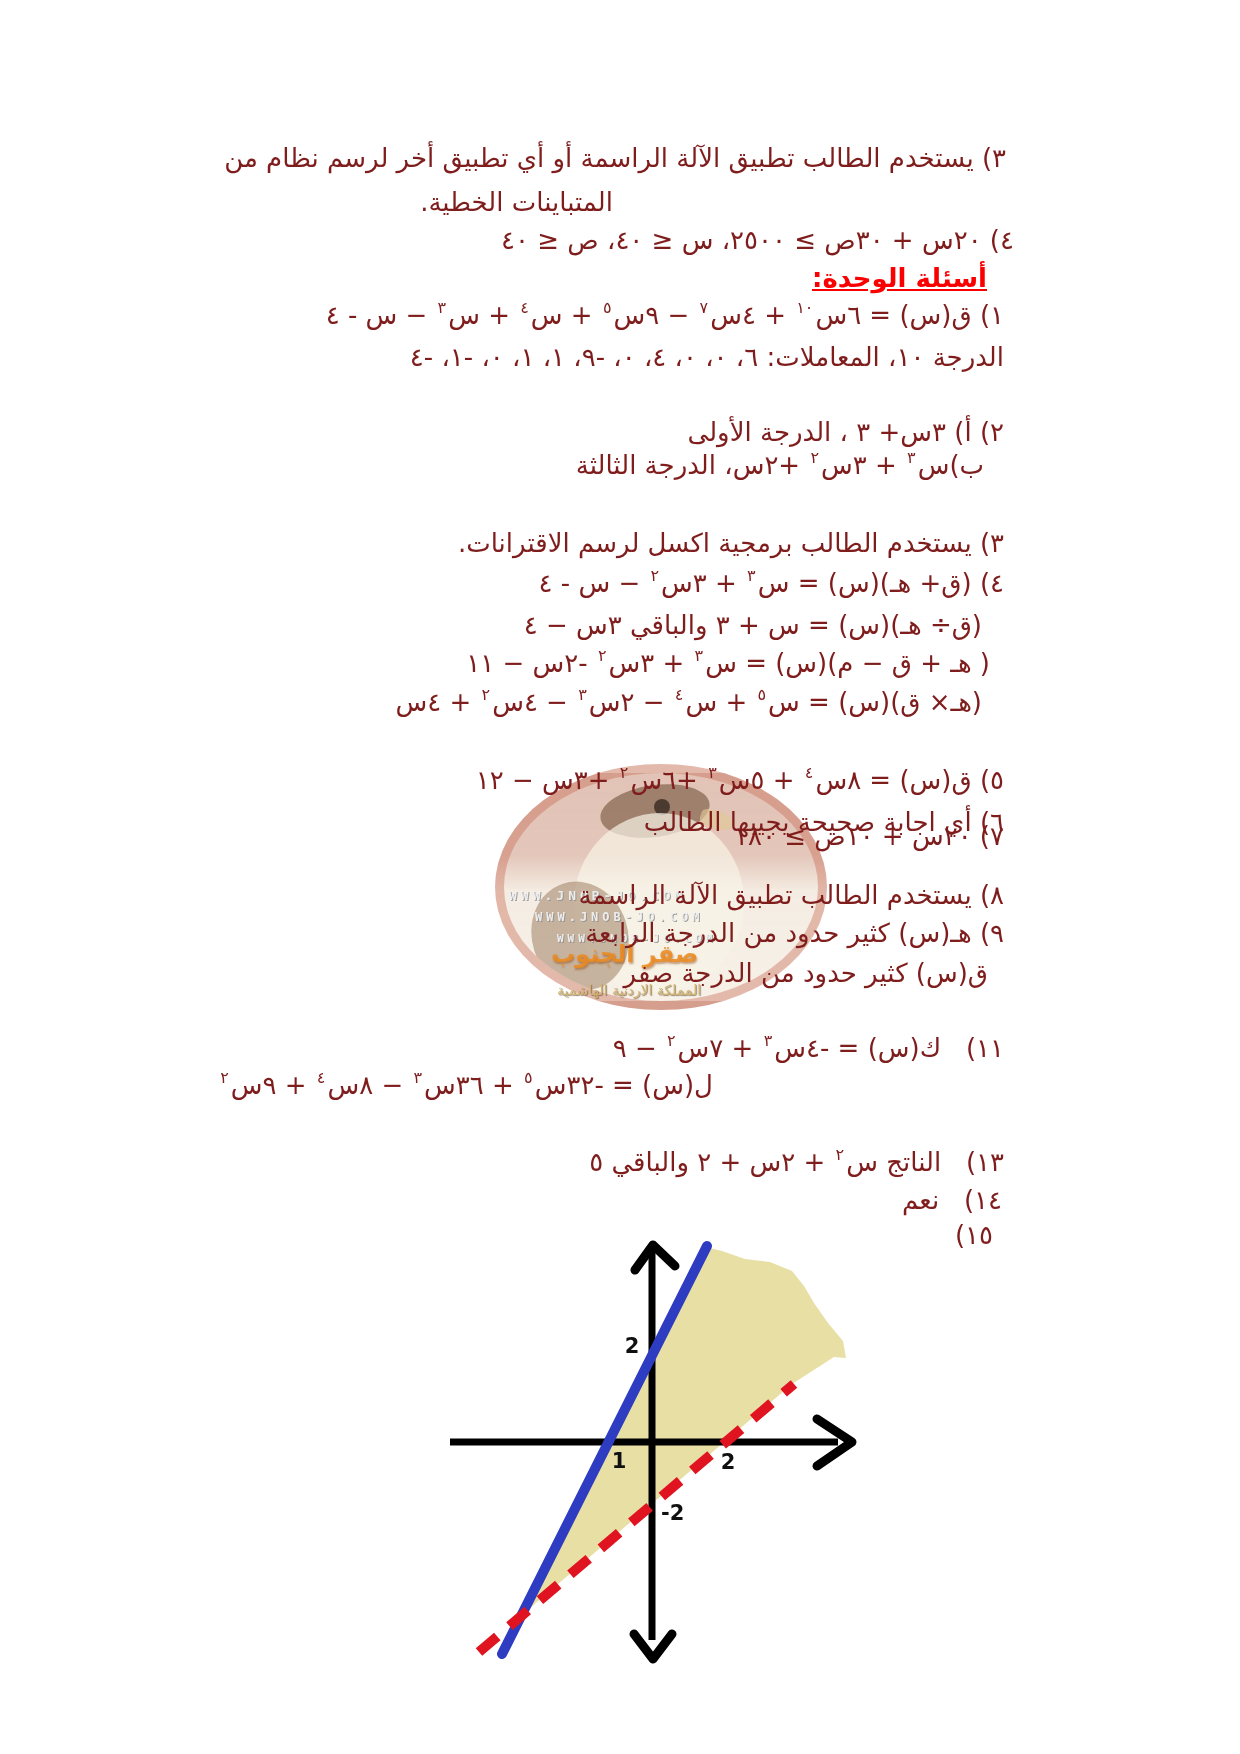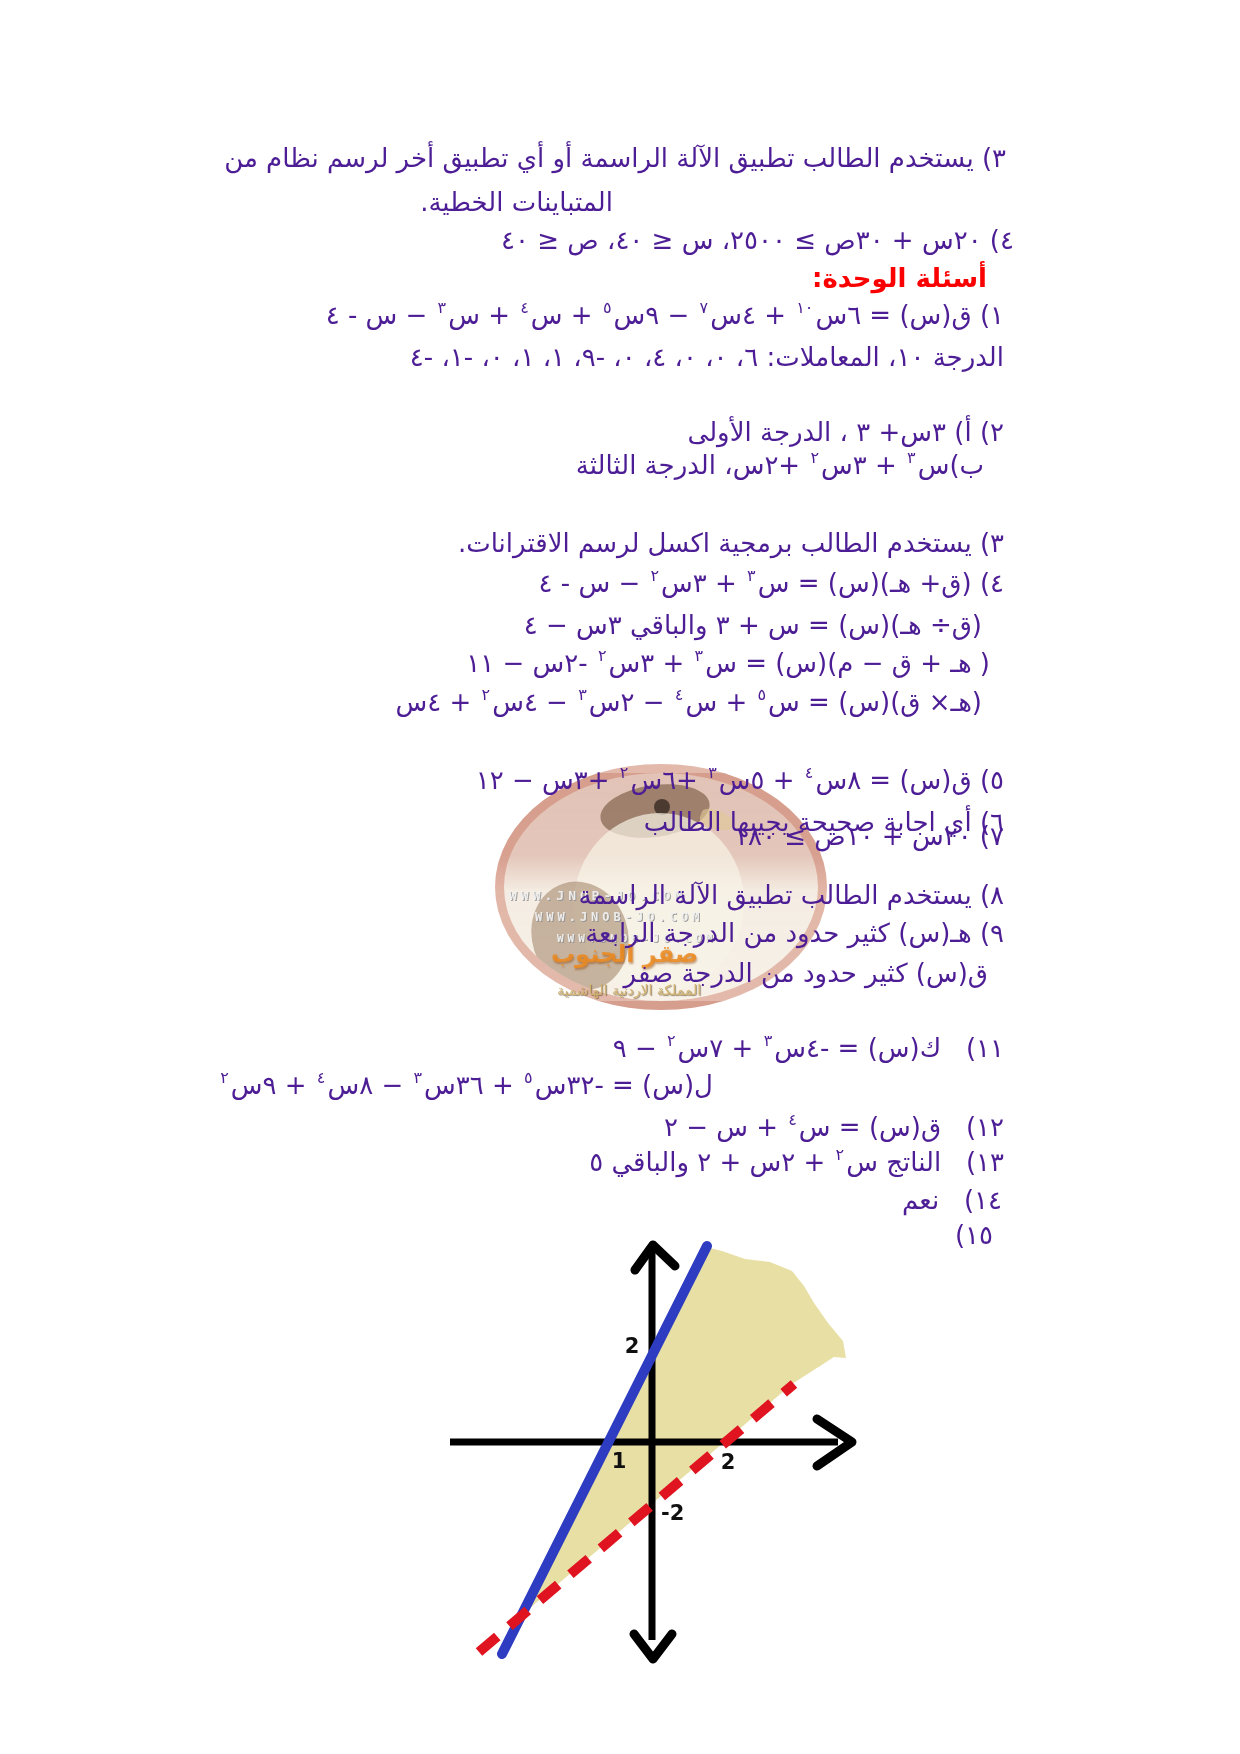--- a/index.html
+++ b/index.html
@@ -3,21 +3,21 @@
 <meta charset="utf-8">
 <style>
   html,body{margin:0;padding:0;}
   body{
     width:1240px;height:1754px;background:#ffffff;position:relative;
     font-family:"DejaVu Sans",sans-serif;overflow:hidden;
   }
   
   #doc-lines .line{
     position:absolute;direction:rtl;white-space:nowrap;
-    font-size:26px;color:#4c1d95;line-height:1.25;
+    font-size:26px;color:#7f1d1d;line-height:1.25;
   }
   #doc-lines .line.red{color:#fb0000;font-weight:bold;}
   .sup{font-size:16px;position:relative;top:-11px;margin:0 2px;display:inline-block;}
   .ul{text-decoration:underline;}
   
   #watermark{position:absolute;left:495px;top:764px;width:332px;height:246px;z-index:0;}
   #wm-circle{
     position:absolute;inset:0;border-radius:50%;overflow:hidden;
     border:9px solid rgba(197,103,80,0.40);
     background:linear-gradient(180deg,rgba(186,112,82,0.42) 0%,rgba(186,112,82,0.40) 36%,
@@ -70,39 +70,38 @@
   <div class="wm-url" id="wm-url2">WWW.JNOB-JO.COM</div>
   <div class="wm-url" id="wm-url3">WWW.JNOB-JO.COM</div>
   <div id="wm-title">صقر الجنوب</div>
   <div id="wm-caption">المملكة الاردنية الهاشمية</div>
 </div>
 
 <div id="doc-lines">
     <div class="line" style="top: 142px; right: 234px;"><span>٣) يستخدم الطالب تطبيق الآلة الراسمة أو أي تطبيق أخر لرسم نظام من</span></div>
     <div class="line" style="top: 186px; right: 627px;"><span>المتباينات الخطية.</span></div>
     <div class="line" style="top: 224px; right: 226px;"><span>٤) ٢٠س + ٣٠ص ≥ ٢٥٠٠، س ≤ ٤٠، ص ≤ ٤٠</span></div>
-    <div class="line red" style="top: 262px; right: 253px;"><span>أسئلة الوحدة:</span></div>
+    <div class="line red" style="top: 262px; right: 253px; text-decoration: underline;"><span>أسئلة الوحدة:</span></div>
     <div class="line" style="top: 299px; right: 236px;"><span>١) ق(س) = ٦س</span><span class="sup">١٠</span><span> + ٤س</span><span class="sup">٧</span><span> − ٩س</span><span class="sup">٥</span><span> + س</span><span class="sup">٤</span><span> + س</span><span class="sup">٣</span><span> − س - ٤</span></div>
     <div class="line" style="top: 341px; right: 236px;"><span>الدرجة ١٠، المعاملات: ٦، ٠، ٠، ٤، ٠، -٩، ١، ١، ٠، -١، -٤</span></div>
     <div class="line" style="top: 416px; right: 236px; margin-left: 20px;"><span>٢) أ) ٣س+ ٣ ، الدرجة الأولى</span></div>
     <div class="line" style="top: 449px; right: 256px;"><span>ب)س</span><span class="sup">٣</span><span> + ٣س</span><span class="sup">٢</span><span> +٢س، الدرجة الثالثة</span></div>
     <div class="line" style="top: 527px; right: 236px;"><span>٣) يستخدم الطالب برمجية اكسل لرسم الاقترانات.</span></div>
     <div class="line" style="top: 567px; right: 236px;"><span>٤) (ق+ هـ)(س) = س</span><span class="sup">٣</span><span> + ٣س</span><span class="sup">٢</span><span> − س - ٤</span></div>
     <div class="line" style="top: 609px; right: 258px;"><span>(ق÷ هـ)(س) = س + ٣ والباقي ٣س − ٤</span></div>
     <div class="line" style="top: 647px; right: 250px;"><span>( هـ + ق − م)(س) = س</span><span class="sup">٣</span><span> + ٣س</span><span class="sup">٢</span><span> -٢س − ١١</span></div>
     <div class="line" style="top: 686px; right: 258px;"><span>(هـ× ق)(س) = س</span><span class="sup">٥</span><span> + س</span><span class="sup">٤</span><span> − ٢س</span><span class="sup">٣</span><span> − ٤س</span><span class="sup">٢</span><span> + ٤س</span></div>
     <div class="line" style="top: 764px; right: 236px;"><span>٥) ق(س) = ٨س</span><span class="sup">٤</span><span> + ٥س</span><span class="sup">٣</span><span> +٦س</span><span class="sup">٢</span><span> +٣س − ١٢</span></div>
     <div class="line" style="top: 806px; right: 236px;"><span>٦) أي اجابة صحيحة يجيبها الطالب</span></div>
     <div class="line" style="top: 820px; right: 236px;"><span>٧) ٢٠س + ١٠ص ≥ ١٨٠</span></div>
     <div class="line" style="top: 879px; right: 236px;"><span>٨) يستخدم الطالب تطبيق الآلة الراسمة</span></div>
     <div class="line" style="top: 917px; right: 236px;"><span>٩) هـ(س) كثير حدود من الدرجة الرابعة</span></div>
     <div class="line" style="top: 957px; right: 252px;"><span>ق(س) كثير حدود من الدرجة صفر</span></div>
     <div class="line" style="top: 1032px; right: 236px;"><span>١١)&nbsp;&nbsp; ك(س) = -٤س</span><span class="sup">٣</span><span> + ٧س</span><span class="sup">٢</span><span> − ٩</span></div>
     <div class="line" style="top: 1069px; right: 527px;"><span>ل(س) = -٣٢س</span><span class="sup">٥</span><span> + ٣٦س</span><span class="sup">٣</span><span> − ٨س</span><span class="sup">٤</span><span> + ٩س</span><span class="sup">٢</span></div>
-    <div class="line" style="top: 1111px; right: 236px;"><span>١٢)&nbsp;&nbsp; ق(س) = س</span><span class="sup">٤</span><span> + س − ٢</span></div>
     <div class="line" style="top: 1146px; right: 236px;"><span>١٣)&nbsp;&nbsp; الناتج س</span><span class="sup">٢</span><span> + ٢س + ٢ والباقي ٥</span></div>
     <div class="line" style="top: 1184px; right: 238px;"><span>١٤)&nbsp;&nbsp; نعم</span></div>
     <div class="line" style="top: 1219px; right: 247px;"><span>١٥)</span></div>
   </div>
 
 <svg id="graph" width="465" height="450" viewBox="400 1236 465 450">
 
   <polygon points="523,1614 706,1247 722,1251 745,1259 770,1262 792,1271 804,1286 814,1303 828,1323 843,1341 846,1358 834,1357 792,1384" fill="#e8dfa5" stroke="none"></polygon>
 
   <path class="axis" d="M450,1442 H838"></path>

